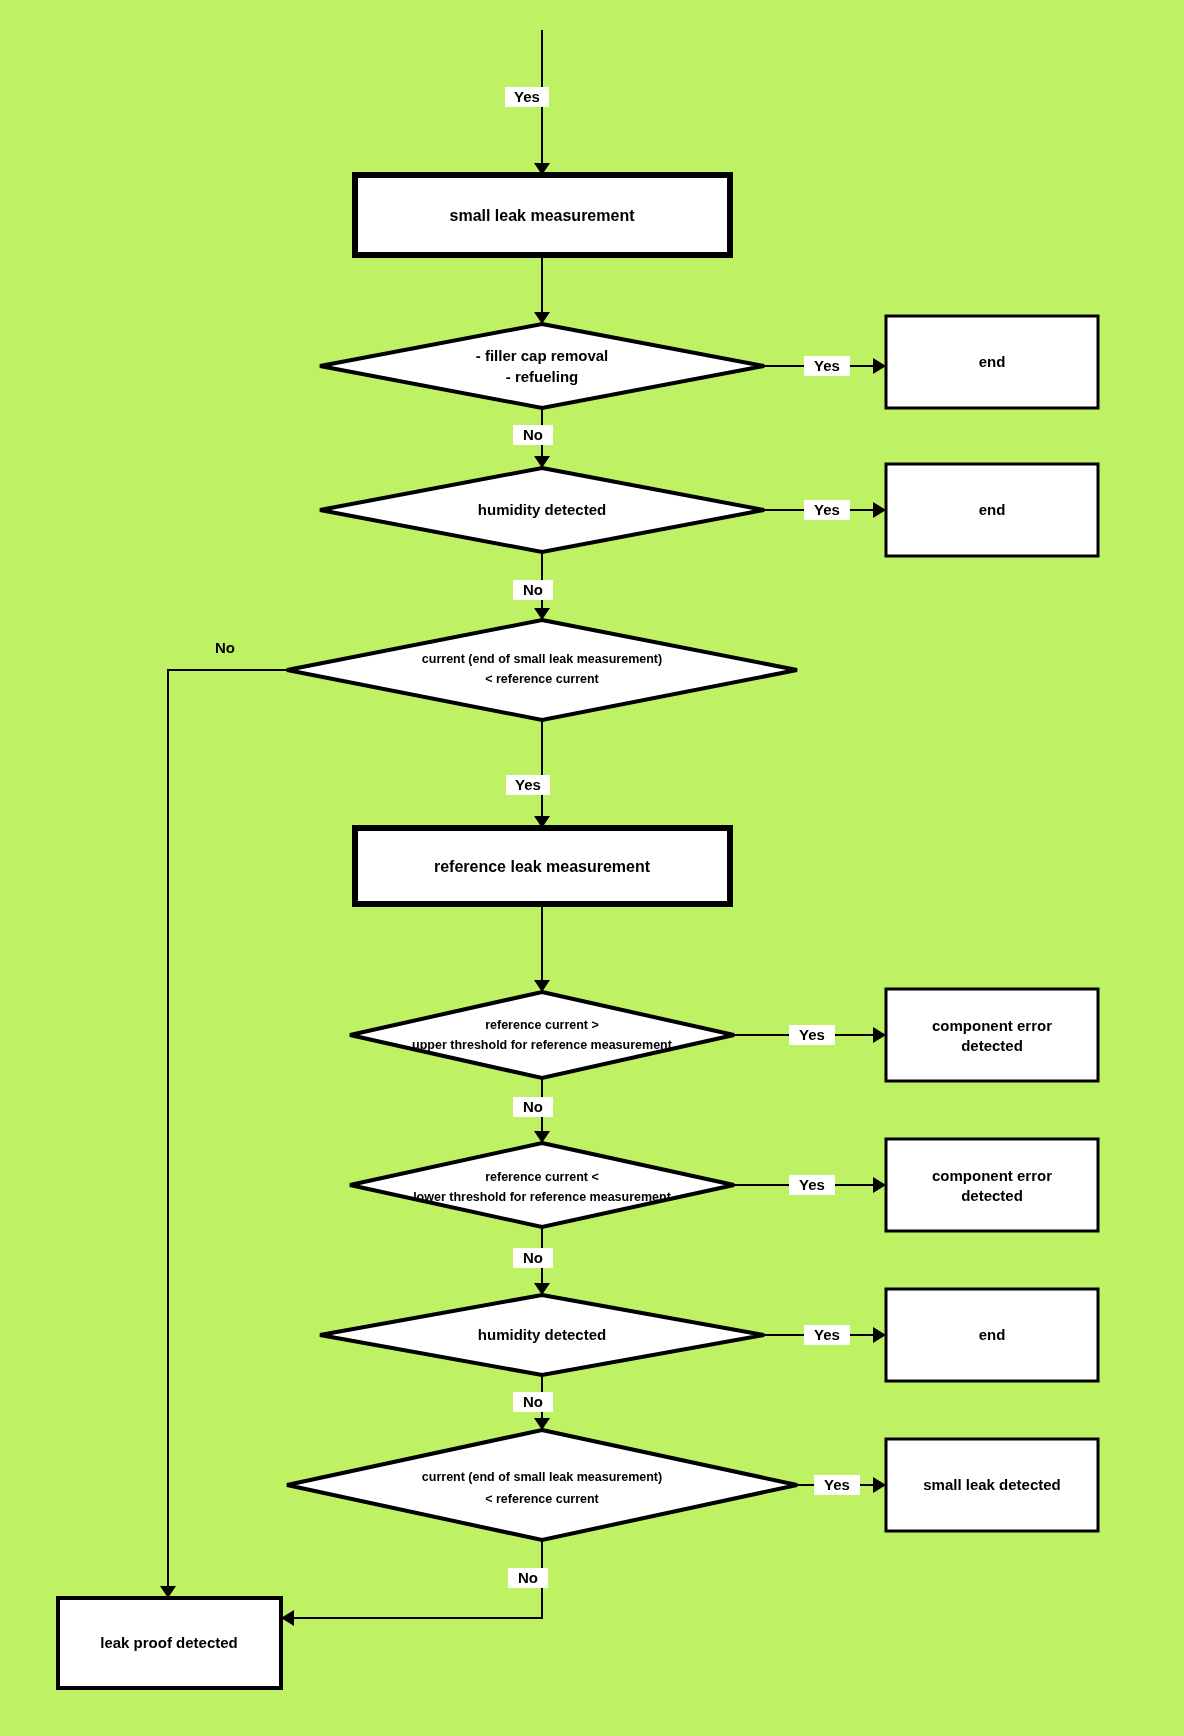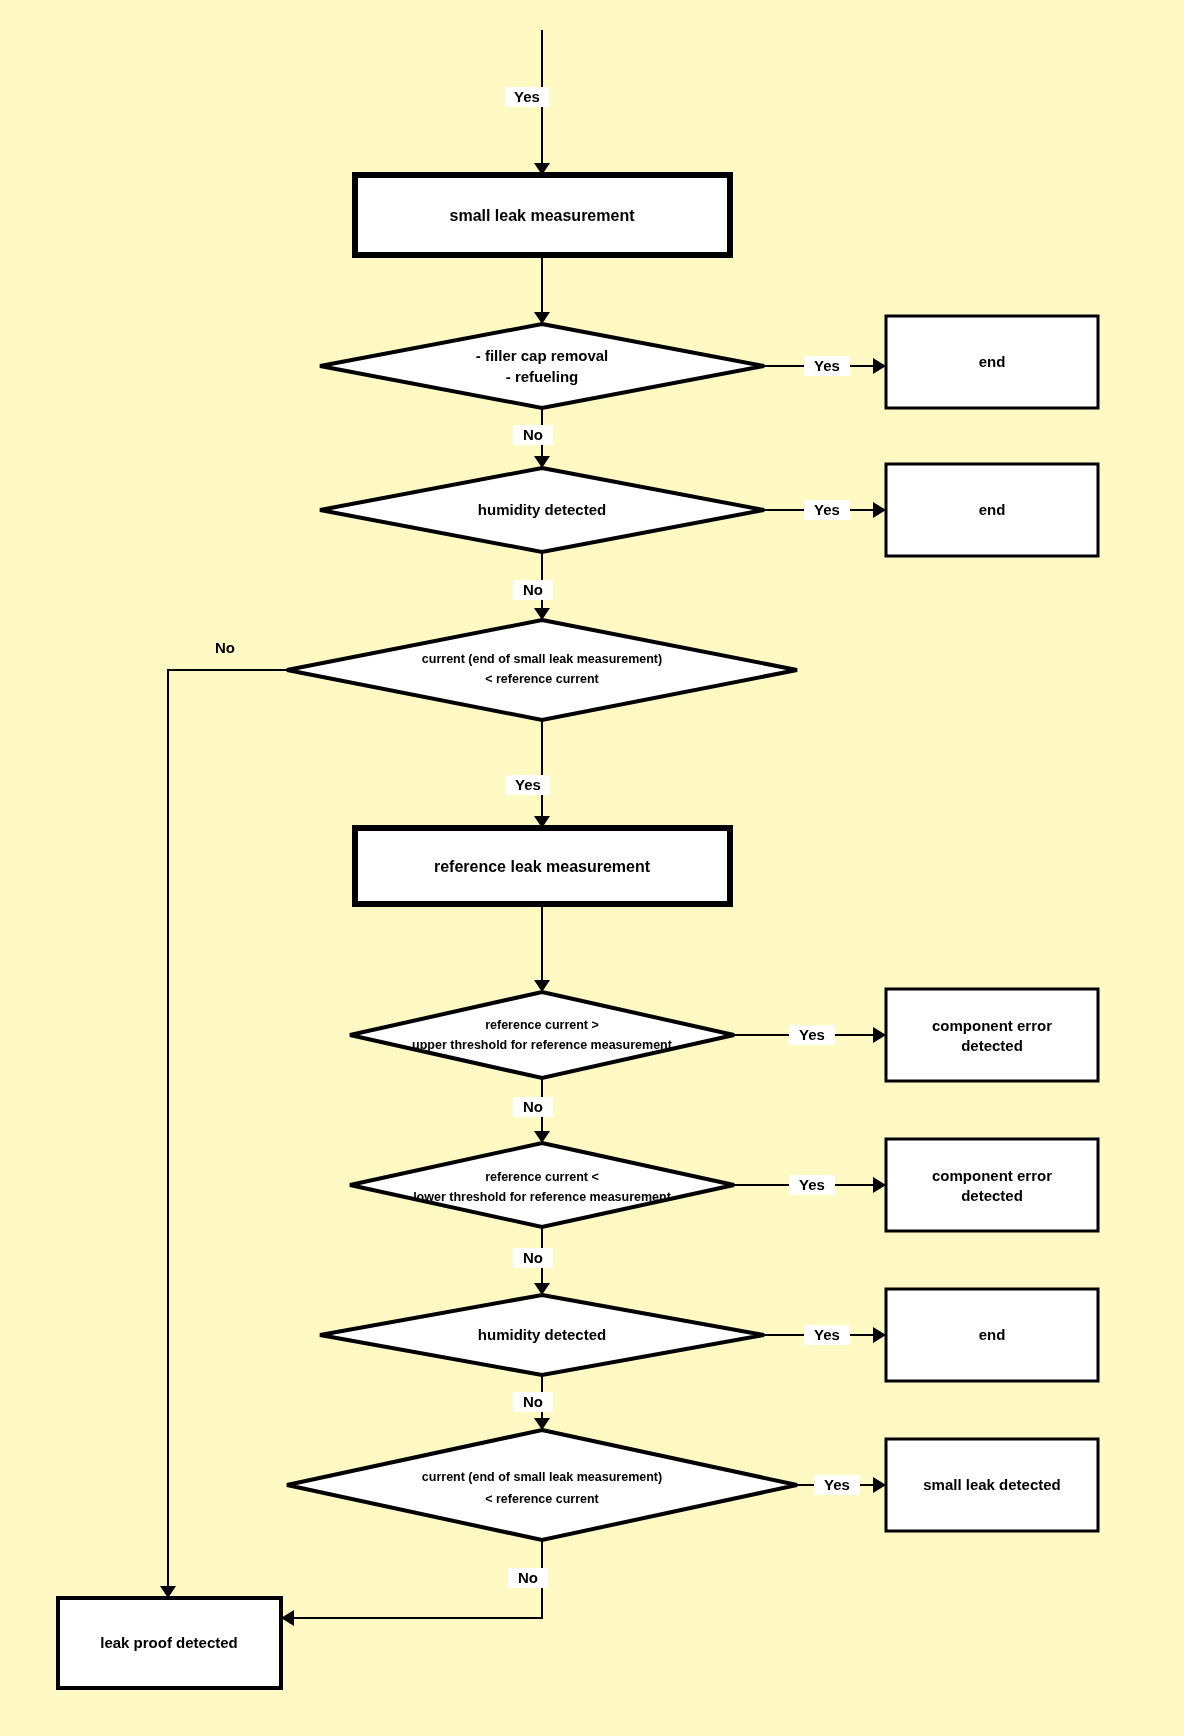--- a/index.html
+++ b/index.html
@@ -1,16 +1,16 @@
 <!DOCTYPE html>
 <html><head>
 <meta charset="utf-8">
 <style>
   html,body{margin:0;padding:0;background:#ffffff;}
-  .stage{position:relative;width:1184px;height:1736px;background:#fef9c3;overflow:hidden;
+  .stage{position:relative;width:1184px;height:1736px;background:#bef264;overflow:hidden;
          font-family:"Liberation Sans", sans-serif;}
   svg{display:block;}
   text{fill:#000;font-family:"Liberation Sans", sans-serif;font-weight:bold;}
   .t-big{font-size:16px;}
   .t-mid{font-size:15px;}
   .t-small{font-size:12.5px;}
   .edge{stroke:#000;stroke-width:2;fill:none;}
   .diamond{fill:#fff;stroke:#000;stroke-width:4;}
   .proc{fill:#fff;stroke:#000;stroke-width:6;}
   .term{fill:#fff;stroke:#000;stroke-width:3;}

